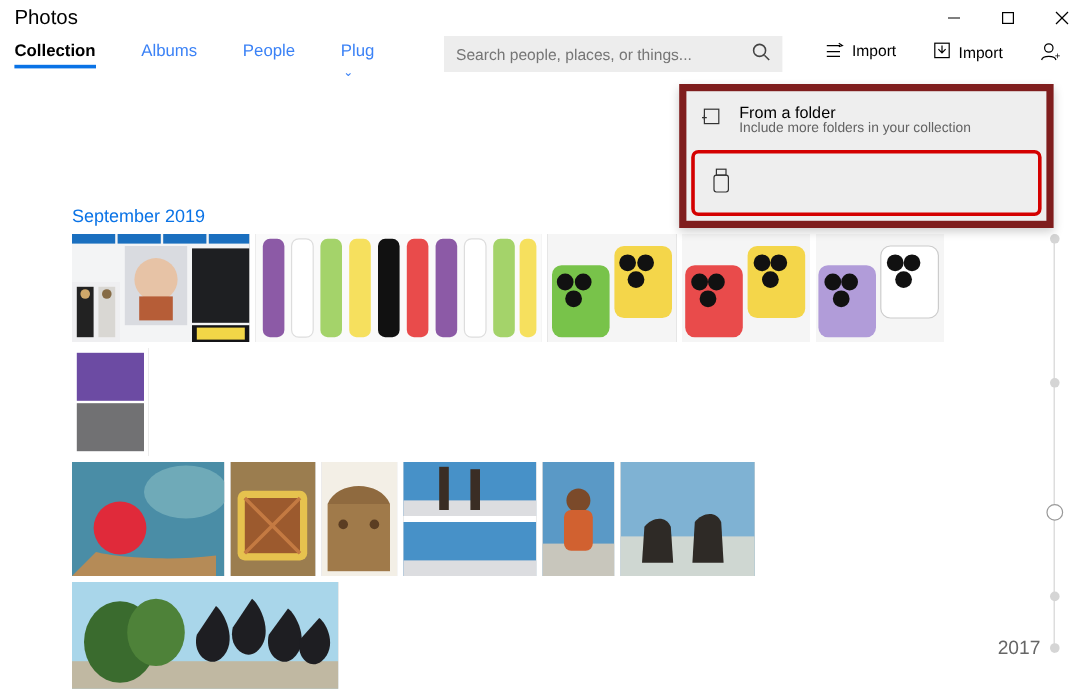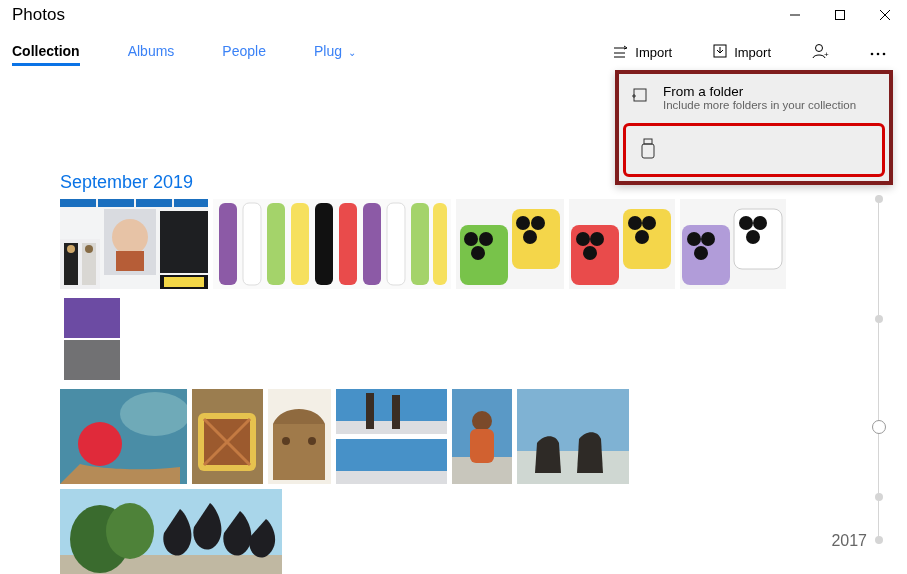--- a/index.html
+++ b/index.html
@@ -2,42 +2,42 @@
 <html><head>
 <meta charset="utf-8">
 <style>
 * { margin: 0; padding: 0; box-sizing: border-box; font-family: "Segoe UI", Arial, sans-serif; }
 body { width: 907px; height: 574px; background: #fff; overflow: hidden; position: relative; }
 
 .titlebar { display: flex; align-items: center; height: 30px; padding: 0 0 0 12px; }
 .titlebar .title { font-size: 17px; color: #000; flex: 1; }
 .win-btn { width: 45px; height: 30px; display: flex; align-items: center; justify-content: center; font-size: 13px; color: #000; }
 
-.toolbar { display: flex; align-items: center; height: 44px; padding: 0 12px; gap: 24px; }
+.toolbar { display: flex; align-items: flex-start; height: 44px; padding: 0 12px; gap: 14px; }
 .tab { padding: 4px 0; margin-right: 24px; font-size: 14px; color: #3b82f6; cursor: pointer; border-bottom: 3px solid transparent; }
 .tab.active { color: #000; font-weight: 600; border-bottom: 3px solid #0a73e6; }
 .more-chev { font-size: 10px; margin-left: 2px; }
 
 .search { flex: 0 0 282px; height: 30px; background: #ededed; display: flex; align-items: center; padding: 0 10px; margin-left: 20px; }
 .search input { flex: 1; background: transparent; border: none; outline: none; font-size: 13px; color: #666; }
 .search .sicon { color: #444; }
 
 .toolbar-spacer { flex: 1; }
 .tool-btn { display: flex; align-items: center; gap: 6px; font-size: 13px; padding: 4px 8px; cursor: pointer; }
 .tool-btn .ic { font-size: 14px; }
 
-.dropdown { position: absolute; top: 70px; right: 14px; width: 278px; background: #eeeeee; border: 4px solid #7f1d1d; box-shadow: 0 3px 8px rgba(0,0,0,.2); z-index: 10; }
+.dropdown { position: absolute; top: 70px; right: 29px; width: 312px; background: #eeeeee; border: 6px solid #7f1d1d; box-shadow: 0 3px 8px rgba(0,0,0,.2); z-index: 10; }
 .dd-item { display: flex; gap: 12px; padding: 10px 12px; align-items: flex-start; }
 .dd-item .dd-icon { width: 20px; text-align: center; font-size: 16px; color: #333; padding-top: 2px; }
 .dd-item .dd-title { font-size: 13.5px; color: #000; }
 .dd-item .dd-sub { font-size: 11.5px; color: #636363; }
 .dd-highlight { border: 3px solid #d40000; border-radius: 6px; margin: 2px 4px 4px 4px; }
 
 .content { padding: 0 60px 0 60px; position: relative; }
-.section-title { font-size: 18px; color: #0a73e6; font-weight: 400; margin: 98px 0 6px 0; }
+.section-title { font-size: 15px; color: #0a73e6; font-weight: 400; margin: 98px 0 6px 0; }
 .grid { display: flex; flex-wrap: wrap; gap: 5px; }
 .thumb { background: #ccc; display: inline-block; position: relative; overflow: hidden; }
 .thumb svg { width: 100%; height: 100%; display: block; }
 
 .timeline { position: absolute; right: 18px; top: 195px; bottom: 30px; width: 30px; }
 .timeline .rail { position: absolute; right: 10px; top: 0; bottom: 0; width: 1px; background: #d5d5d5; }
 .timeline .tick { position: absolute; right: 6px; width: 8px; height: 8px; border-radius: 50%; background: #d5d5d5; }
 .timeline .handle { position: absolute; right: 3px; width: 14px; height: 14px; border-radius: 50%; background: #fff; border: 1.5px solid #999; }
 .timeline .year { position: absolute; right: 22px; font-size: 16px; color: #666; }
 </style>
@@ -66,20 +66,29 @@
 
 <div class="toolbar">
   <span class="tab active">Collection</span>
   <span class="tab">Albums</span>
   <span class="tab">People</span>
   <span class="tab">
     <span>Plug</span>
     <span class="more-chev">⌄</span>
   </span>
 
+  <div class="search">
+    <input placeholder="Search people, places, or things..." style="">
+    <span class="sicon">
+      <svg width="16" height="16">
+          <circle cx="7" cy="7" r="5" fill="none" stroke="#444" stroke-width="1.3"></circle>
+          <line x1="11" y1="11" x2="15" y2="15" stroke="#444" stroke-width="1.3"></line>
+        </svg>
+    </span>
+  </div>
 
   <div class="toolbar-spacer"></div>
 
   <div class="tool-btn">
     <span class="ic">
       <svg width="16" height="14">
           <path d="M1 4h11M1 9h11M1 13h11" stroke="#000" stroke-width="1"></path>
           <path d="M11 2l3 2-3 1" fill="none" stroke="#000"></path>
         </svg>
     </span>

